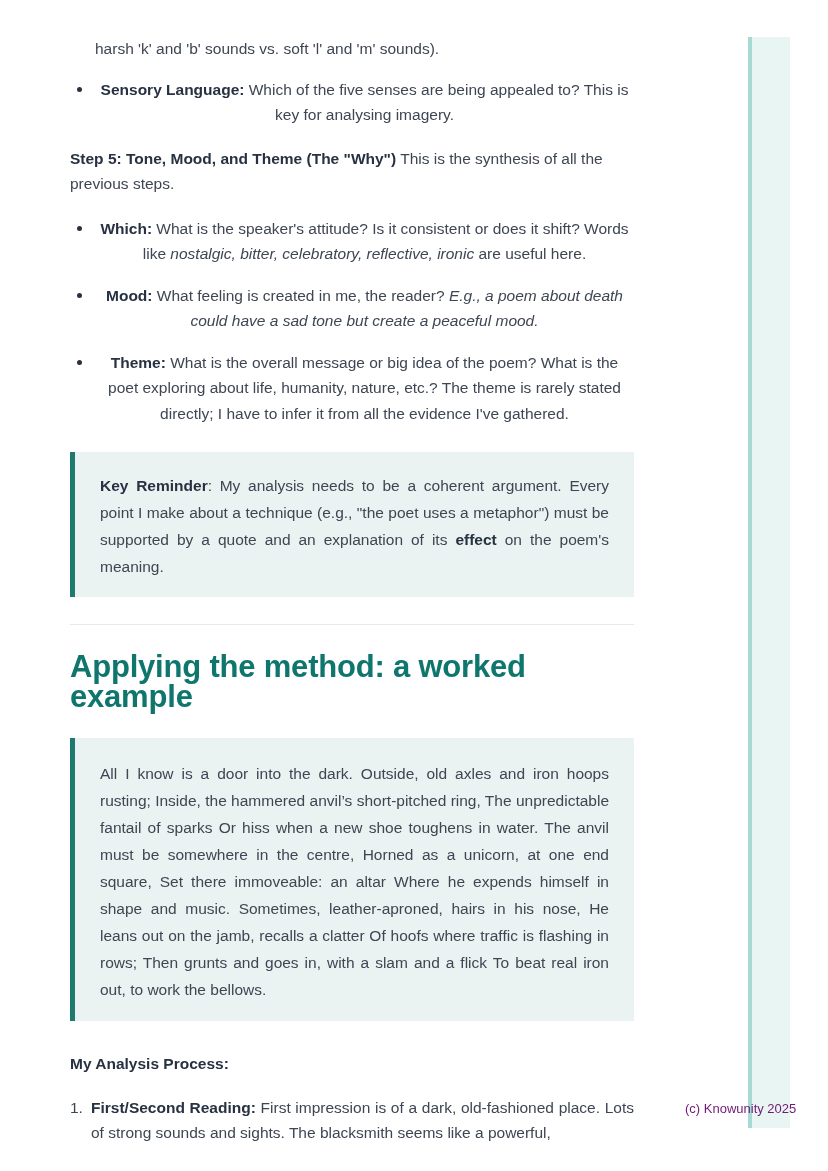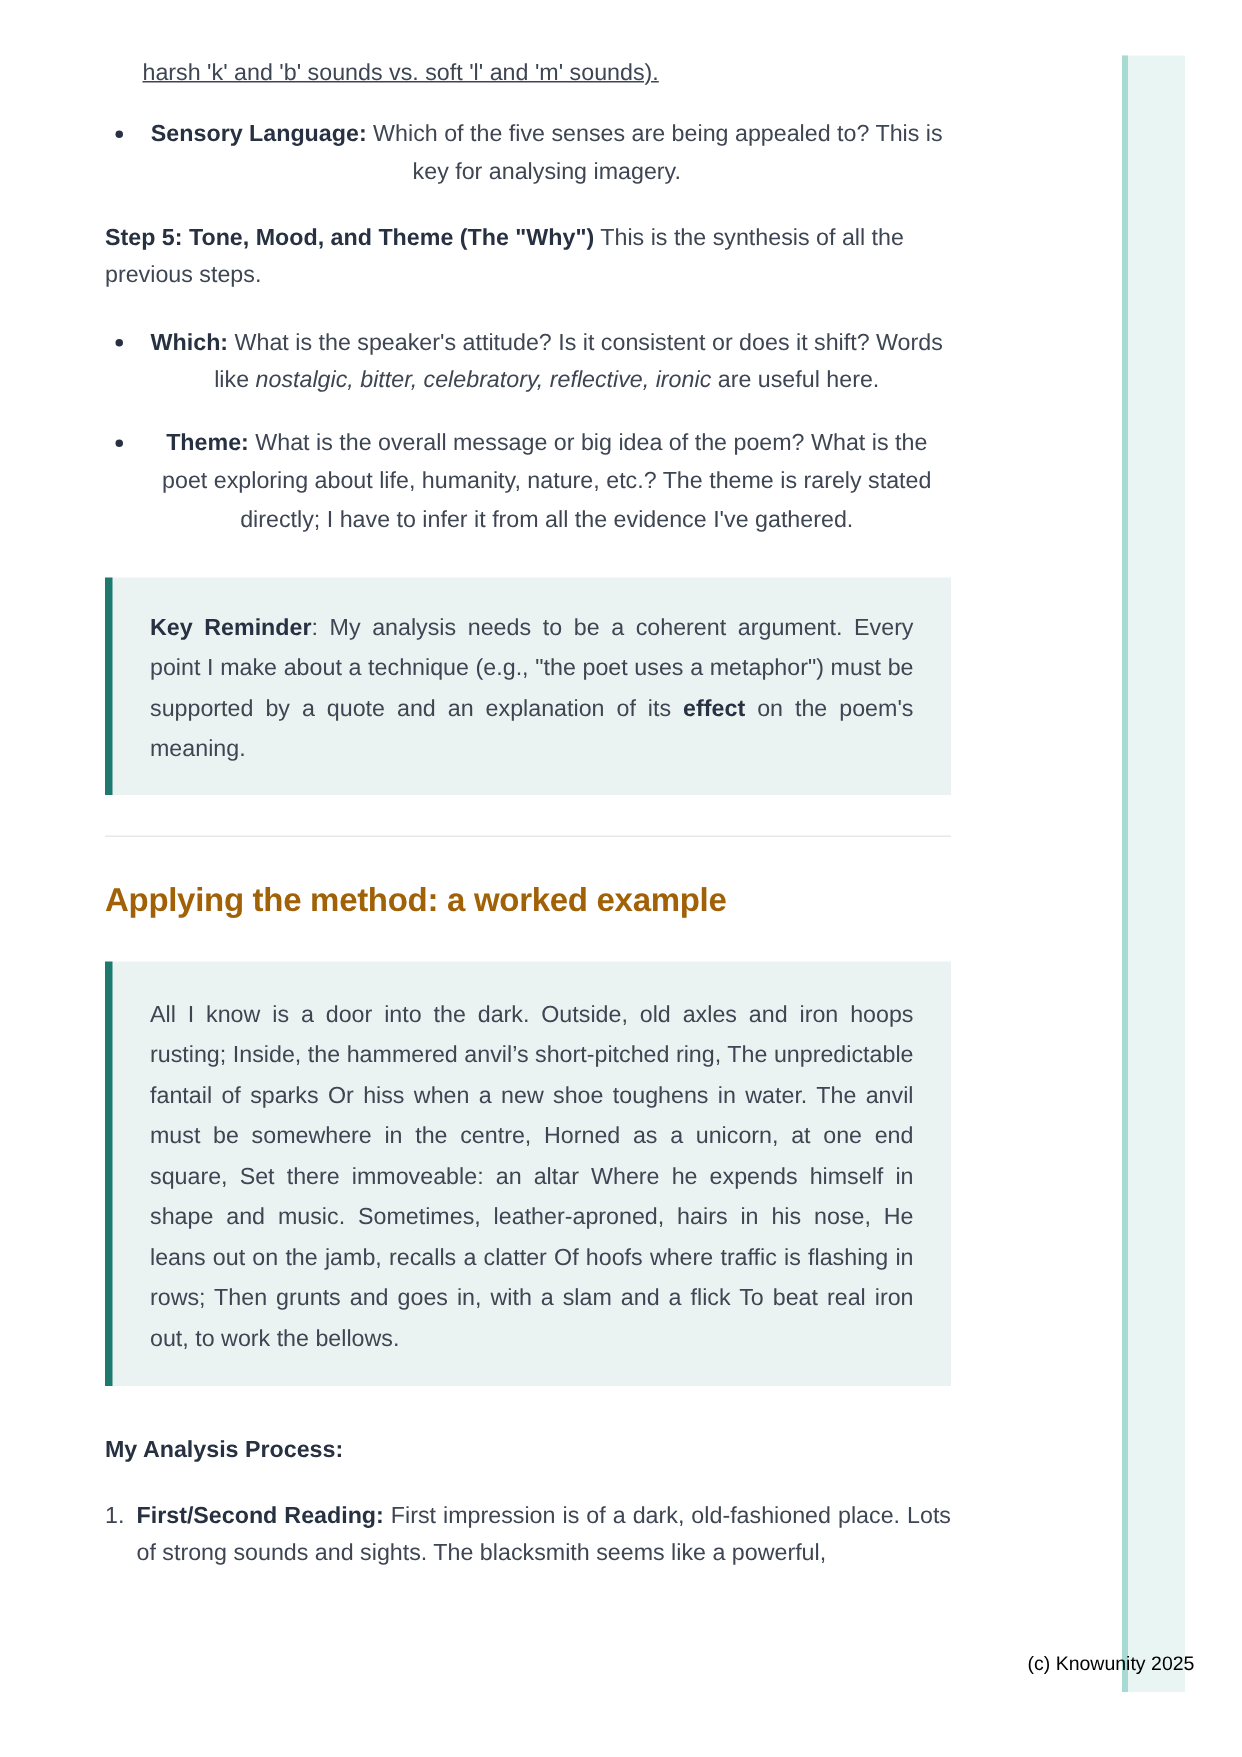--- a/index.html
+++ b/index.html
@@ -10,75 +10,76 @@
     color:#3e4653;
     -webkit-font-smoothing:antialiased;
   }
   .content{
     position:absolute;left:70px;top:36px;width:564px;
     font-size:15.5px;line-height:25.5px;
   }
   .b{font-weight:700;color:#273142;}
   .it{font-style:italic;}
   p{margin:0;}
-  .cont-line{padding-left:25px;margin-bottom:15px;text-decoration:underline;}
+  .cont-line{padding-left:25px;margin-bottom:15px;}
   ul.bullets{list-style:none;margin:0;padding:0;text-align:center;}
   ul.bullets li{position:relative;padding-left:25px;margin-bottom:16px;}
   ul.bullets li::before{
     content:"";position:absolute;left:7px;top:10px;
     width:5px;height:5px;border-radius:50%;background:#273142;
   }
   .para{margin:18px 0 19px 0;}
   .callout{
     background:#eaf3f1;border-left:5px solid #1e7a6e;
     padding:20px 25px 17px 25px;margin:26px 0 0 0;
   }
   .callout p{text-align:justify;line-height:27px;}
   .poem-box{padding:22px 25px 18px 25px;}
   hr.divider{
     border:none;border-top:1px solid #e6e8ea;
     margin:27px 0 0 0;
   }
   h2.section-heading{
     margin:27px 0 0 0;
-    font-size:22px;line-height:30px;font-weight:700;
-    color:#a16207;letter-spacing:-0.2px;
+    font-size:31px;line-height:30px;font-weight:700;
+    color:#0f766e;letter-spacing:-0.2px;
   }
   .section-intro{margin:19px 0 0 0;}
   .analysis-heading{margin:30px 0 0 0;}
   ol.numbered{list-style:none;margin:18px 0 0 0;padding:0;}
   ol.numbered li{display:flex;}
   ol.numbered .num{flex:0 0 21px;}
   ol.numbered .num-body{flex:1;text-align:justify;}
   .strip{
     position:absolute;left:748px;top:37px;width:38px;height:1091px;
     background:#e8f5f2;border-left:4px solid #a6dad2;
   }
   .footer{
     position:absolute;left:685px;top:1101px;z-index:2;
-    font-size:13px;line-height:16px;color:#000000;
+    font-size:13px;line-height:16px;color:#701a75;
   }
 </style>
 </head>
 <body>
 
 <div class="page">
 
   <div class="content">
 
     <p class="cont-line"><span>harsh 'k' and 'b' sounds vs. soft 'l' and 'm' sounds).</span></p>
 
     <ul class="bullets">
       <li><span class="b">Sensory Language:</span><span> Which of the five senses are being appealed to? This is key for analysing imagery.</span></li>
     </ul>
 
     <p class="para"><span class="b">Step 5: Tone, Mood, and Theme (The "Why")</span><span> This is the synthesis of all the previous steps.</span></p>
 
     <ul class="bullets">
       <li><span class="b">Which:</span><span> What is the speaker's attitude? Is it consistent or does it shift? Words like </span><span class="it">nostalgic, bitter, celebratory, reflective, ironic</span><span> are useful here.</span></li>
+      <li><span class="b">Mood:</span><span> What feeling is created in me, the reader? </span><span class="it">E.g., a poem about death could have a sad tone but create a peaceful mood.</span><span></span></li>
       <li><span class="b">Theme:</span><span> What is the overall message or big idea of the poem? What is the poet exploring about life, humanity, nature, etc.? The theme is rarely stated directly; I have to infer it from all the evidence I've gathered.</span></li>
     </ul>
 
     <div class="callout">
       <p><span class="b">Key Reminder</span><span>: My analysis needs to be a coherent argument. Every point I make about a technique (e.g., "the poet uses a metaphor") must be supported by a quote and an explanation of its </span><span class="b">effect</span><span> on the poem's meaning.</span></p>
     </div>
 
     <hr class="divider">
 
     <h2 class="section-heading">Applying the method: a worked example</h2>

